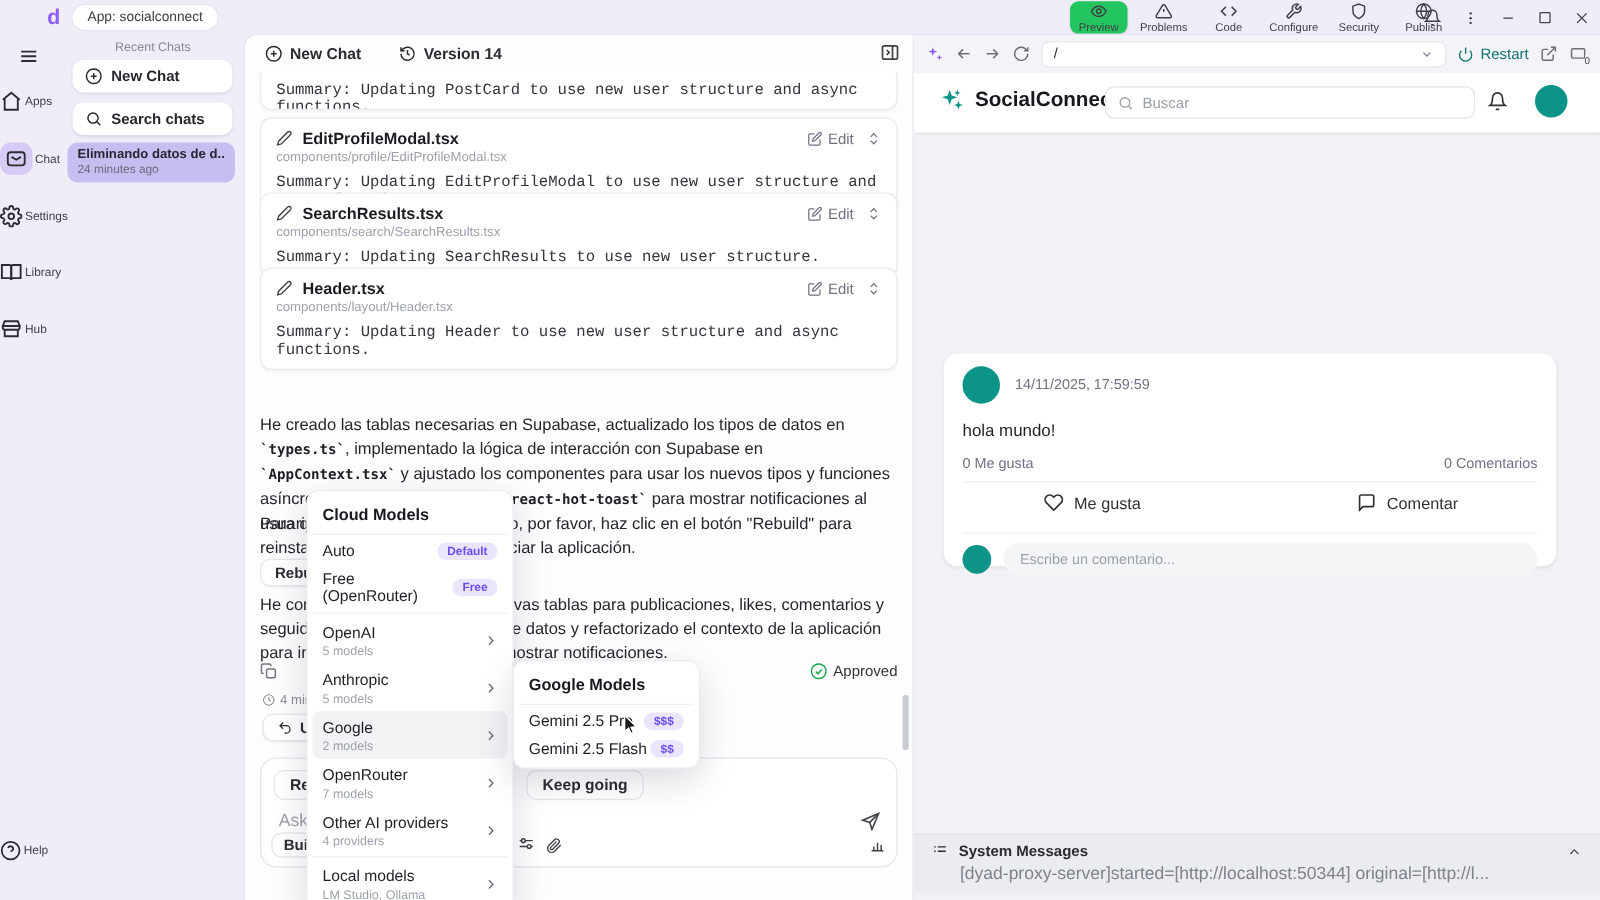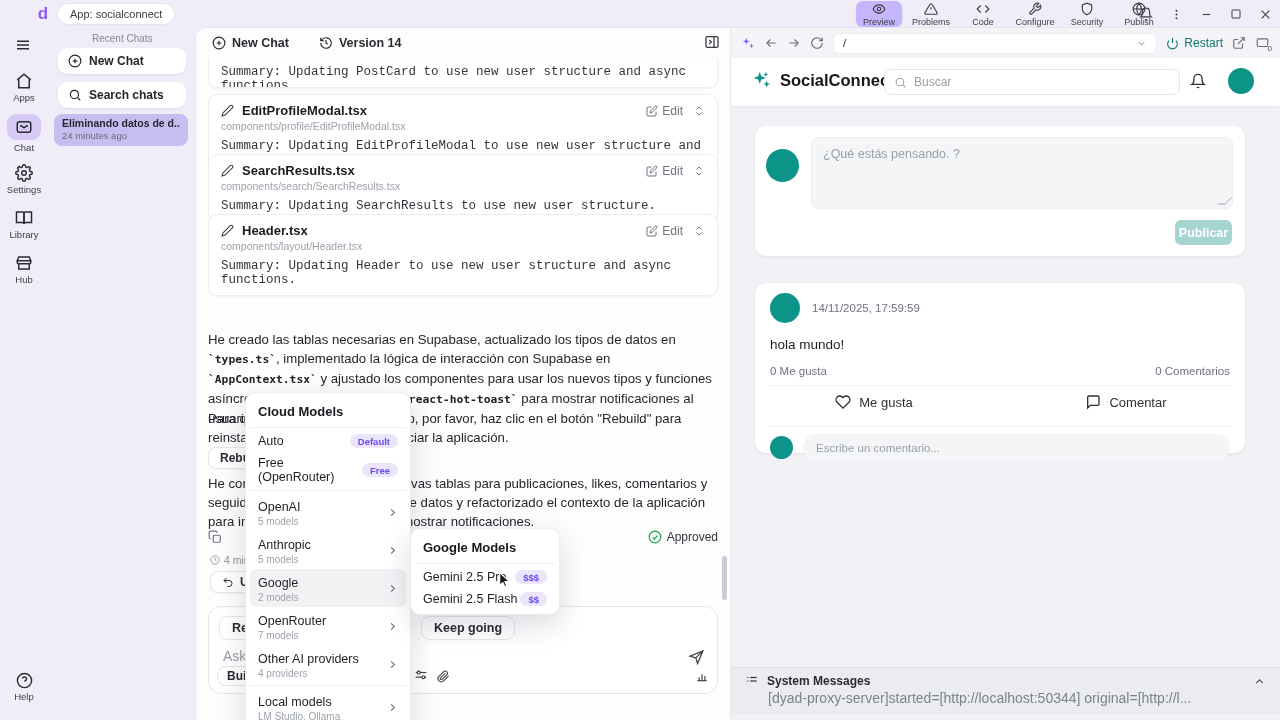--- a/index.html
+++ b/index.html
@@ -9,27 +9,27 @@
   .ic { display:inline-block; vertical-align:middle; flex:none; }
   svg { display:block; }
 
   
   .titlebar { position:absolute; left:0; top:0; width:1280px; height:28px; display:flex; align-items:center; }
   .dyad-logo { position:absolute; left:33px; top:4px; width:20px; height:20px; font-weight:bold; font-size:17px; color:#8b5cf6; display:flex; align-items:center; justify-content:center; }
   .app-pill { position:absolute; left:58px; top:4px; height:20px; background:#fff; border-radius:10px; padding:0 12px; font-size:11px; color:#3b3b43; display:flex; align-items:center; box-shadow:0 0 0 1px #e8e4f4; }
   .tb-nav { position:absolute; right:118px; top:1px; display:flex; gap:6px; }
   .tb-item { width:46px; height:26px; display:flex; flex-direction:column; align-items:center; justify-content:center; gap:1px; color:#3f3f46; border-radius:7px; }
   .tb-item .lbl { font-size:9px; }
-  .tb-item.active { background:#c4b5fd; box-shadow:0 1px 2px rgba(70,60,120,.15); }
+  .tb-item.active { background:#22c55e; box-shadow:0 1px 2px rgba(70,60,120,.15); }
   .tb-sys { position:absolute; right:8px; top:0; height:28px; display:flex; align-items:center; gap:17px; color:#3f3f46; }
 
   
   .rail { position:absolute; left:0; top:28px; width:48px; bottom:0; }
   .rail .hamburger { position:absolute; left:14px; top:8px; color:#2c2c33; }
-  .rail-item { position:absolute; left:0; width:48px; display:flex; flex-direction:column; align-items:center; gap:2px; color:#2c2c33; }
+  .rail-item { position:absolute; left:0; width:48px; display:flex; flex-direction:row; align-items:center; gap:2px; color:#2c2c33; }
   .rail-item .lbl { font-size:9.5px; color:#3f3f46; }
   .rail-tile { width:34px; height:26px; border-radius:9px; display:flex; align-items:center; justify-content:center; }
   .rail-tile.active { background:#d5cbf4; }
 
   
   .chats { position:absolute; left:48px; top:28px; width:148px; bottom:0; }
   .chats-title { position:absolute; left:24px; top:5px; font-size:10px; color:#8a8796;padding-left:20px; }
   .panel-btn { position:absolute; left:10px; width:128px; height:26px; background:#fff; border-radius:9px; display:flex; align-items:center; gap:7px; padding:0 10px; font-size:12px; font-weight:600; color:#26262c; box-shadow:0 1px 2px rgba(70,60,120,.12); }
   .chat-item { position:absolute; left:6px; top:86px; width:134px; height:32px; background:#c8bdf0; border-radius:8px; padding:3px 8px; }
   .chat-item .t { font-size:10.5px; font-weight:600; color:#2a2632; white-space:nowrap; overflow:hidden; }
@@ -738,28 +738,20 @@
           </div>
           <span class="sc-bell ic">
               <svg width="16" height="16" viewBox="0 0 24 24" fill="none" stroke="currentColor" stroke-width="2">
                 <path d="M18 8a6 6 0 0 0-12 0c0 7-3 9-3 9h18s-3-2-3-9"></path>
                 <path d="M13.7 21a2 2 0 0 1-3.4 0"></path>
               </svg>
             </span>
           <span class="avatar sc-avatar"></span>
         </div>
 
-        <div class="sc-card compose-card">
-          <span class="avatar compose-av"></span>
-          <div class="compose-ta">
-            <span>¿Qué estás pensando. ?</span>
-            <span class="ta-grip"></span>
-          </div>
-          <div class="publish-btn">Publicar</div>
-        </div>
 
         <div class="sc-card post-card">
           <div class="post-head">
             <span class="avatar post-av"></span>
             <span class="post-time">14/11/2025, 17:59:59</span>
           </div>
           <div class="post-content">hola mundo!</div>
           <div class="post-stats">
             <span>0 Me gusta</span>
             <span class="right">0 Comentarios</span>

